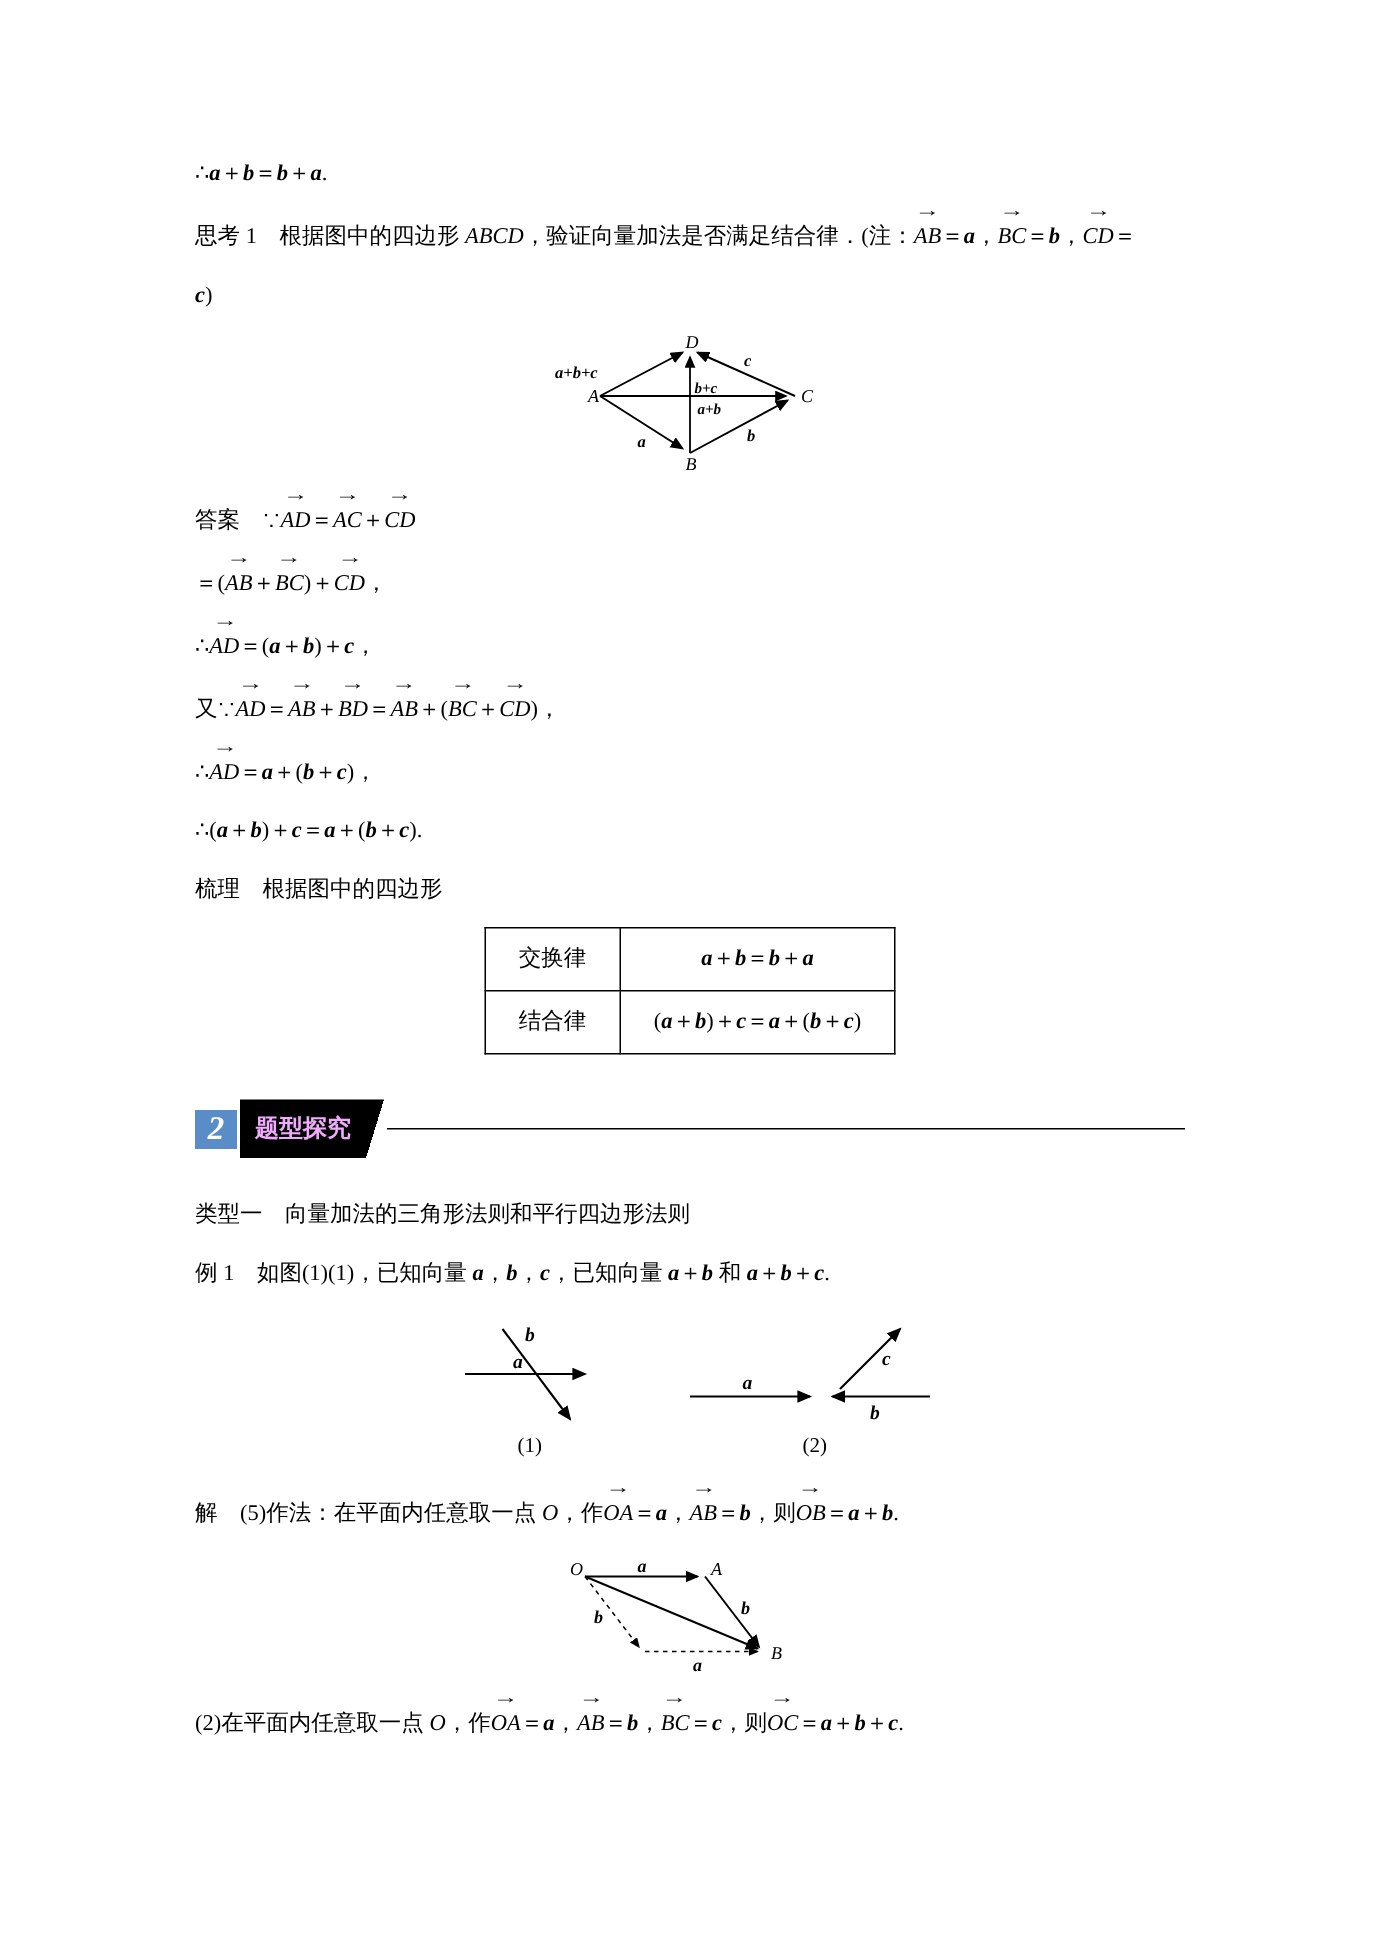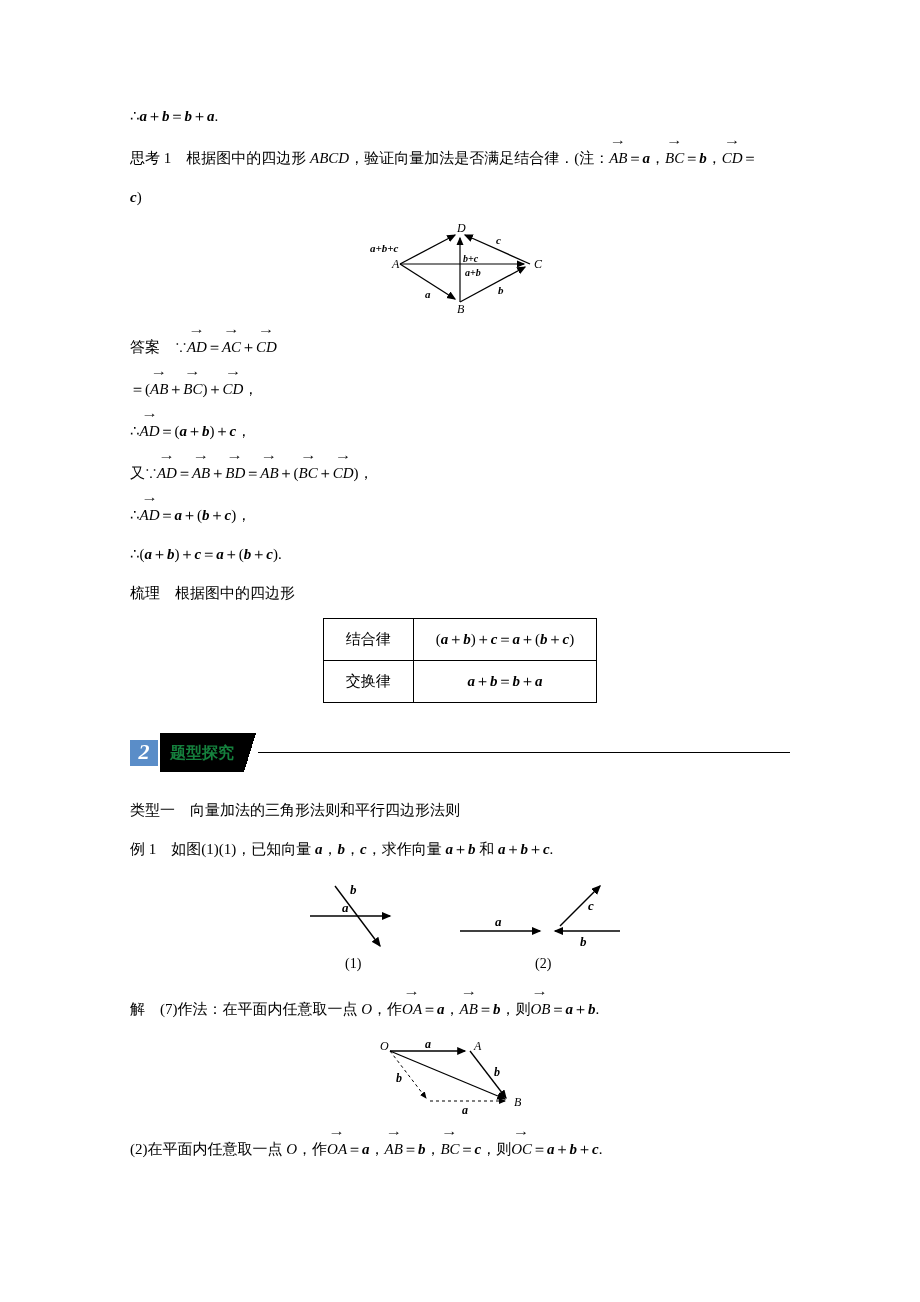--- a/index.html
+++ b/index.html
@@ -58,21 +58,21 @@
     font-weight: bold;
     width: 28px;
     height: 26px;
     display: flex;
     align-items: center;
     justify-content: center;
     margin-right: 2px;
   }
   .section-title-box {
     background: #000;
-    color: #15803d;
+    color: #f0abfc;
     padding: 2px 10px;
     font-weight: bold;
     font-size: 16px;
     font-family: "SimHei", sans-serif;
     position: relative;
   }
   .section-title-box::after {
     content: "";
     position: absolute;
     right: -12px;
@@ -155,46 +155,46 @@
   <span>∴</span><span>(</span><span class="bit">a</span><span>＋</span><span class="bit">b</span><span>)</span><span>＋</span><span class="bit">c</span><span>＝</span><span class="bit">a</span><span>＋</span><span>(</span><span class="bit">b</span><span>＋</span><span class="bit">c</span><span>)</span><span>.</span>
 </div>
 
 <div class="line">
   <span>梳理　根据图中的四边形</span>
 </div>
 
 <table class="law">
   <tbody>
       <tr>
+    <td>交换律</td>
+    <td>
+      <span class="bit">a</span><span>＋</span><span class="bit">b</span><span>＝</span><span class="bit">b</span><span>＋</span><span class="bit">a</span>
+    </td>
+  </tr>
+  <tr>
     <td>结合律</td>
     <td>
       <span>(</span><span class="bit">a</span><span>＋</span><span class="bit">b</span><span>)</span><span>＋</span><span class="bit">c</span><span>＝</span><span class="bit">a</span><span>＋</span><span>(</span><span class="bit">b</span><span>＋</span><span class="bit">c</span><span>)</span>
     </td>
   </tr>
-  <tr>
-    <td>交换律</td>
-    <td>
-      <span class="bit">a</span><span>＋</span><span class="bit">b</span><span>＝</span><span class="bit">b</span><span>＋</span><span class="bit">a</span>
-    </td>
-  </tr>
 </tbody>
   </table>
 
 <div class="section-header">
   <div class="section-num">2</div>
   <div class="section-title-box">题型探究</div>
   <div class="section-line"></div>
 </div>
 
 <div class="line">
   <span>类型一　向量加法的三角形法则和平行四边形法则</span>
 </div>
 
 <div class="line">
-  <span>例 1　如图(1)(1)，已知向量 </span><span class="bit">a</span><span>，</span><span class="bit">b</span><span>，</span><span class="bit">c</span><span>，求作向量 </span><span class="bit">a</span><span>＋</span><span class="bit">b</span><span> 和 </span><span class="bit">a</span><span>＋</span><span class="bit">b</span><span>＋</span><span class="bit">c</span><span>.</span>
+  <span>例 1　如图(1)(1)，已知向量 </span><span class="bit">a</span><span>，</span><span class="bit">b</span><span>，</span><span class="bit">c</span><span>，已知向量 </span><span class="bit">a</span><span>＋</span><span class="bit">b</span><span> 和 </span><span class="bit">a</span><span>＋</span><span class="bit">b</span><span>＋</span><span class="bit">c</span><span>.</span>
 </div>
 
 <div class="fig-center">
 <svg width="360" height="100" viewBox="0 0 360 100">
   <defs>
     <marker id="ah2" markerWidth="8" markerHeight="8" refX="6" refY="3" orient="auto">
       <path d="M0,0 L7,3 L0,6 Z" fill="#000"></path>
     </marker>
   </defs>
 
@@ -208,21 +208,21 @@
   <line x1="340" y1="55" x2="275" y2="55" stroke="#000" stroke-width="1.4" marker-end="url(#ah2)"></line>
   <line x1="280" y1="50" x2="320" y2="10" stroke="#000" stroke-width="1.4" marker-end="url(#ah2)"></line>
   <text x="215" y="50" font-size="13" font-style="italic" font-weight="bold">a</text>
   <text x="300" y="70" font-size="13" font-style="italic" font-weight="bold">b</text>
   <text x="308" y="34" font-size="13" font-style="italic" font-weight="bold">c</text>
   <text x="255" y="92" font-size="14">(2)</text>
 </svg>
 </div>
 
 <div class="line">
-  <span>解　(7)作法：在平面内任意取一点 </span><span class="it">O</span><span>，作</span><span class="vec it">OA</span><span>＝</span><span class="bit">a</span><span>，</span><span class="vec it">AB</span><span>＝</span><span class="bit">b</span><span>，</span>则<span class="vec it">OB</span><span>＝</span><span class="bit">a</span><span>＋</span><span class="bit">b</span><span>.</span>
+  <span>解　(5)作法：在平面内任意取一点 </span><span class="it">O</span><span>，作</span><span class="vec it">OA</span><span>＝</span><span class="bit">a</span><span>，</span><span class="vec it">AB</span><span>＝</span><span class="bit">b</span><span>，</span>则<span class="vec it">OB</span><span>＝</span><span class="bit">a</span><span>＋</span><span class="bit">b</span><span>.</span>
 </div>
 
 <div class="fig-center">
 <svg width="180" height="80" viewBox="0 0 180 80">
   <defs>
     <marker id="ah3" markerWidth="8" markerHeight="8" refX="6" refY="3" orient="auto">
       <path d="M0,0 L7,3 L0,6 Z" fill="#000"></path>
     </marker>
   </defs>
 

